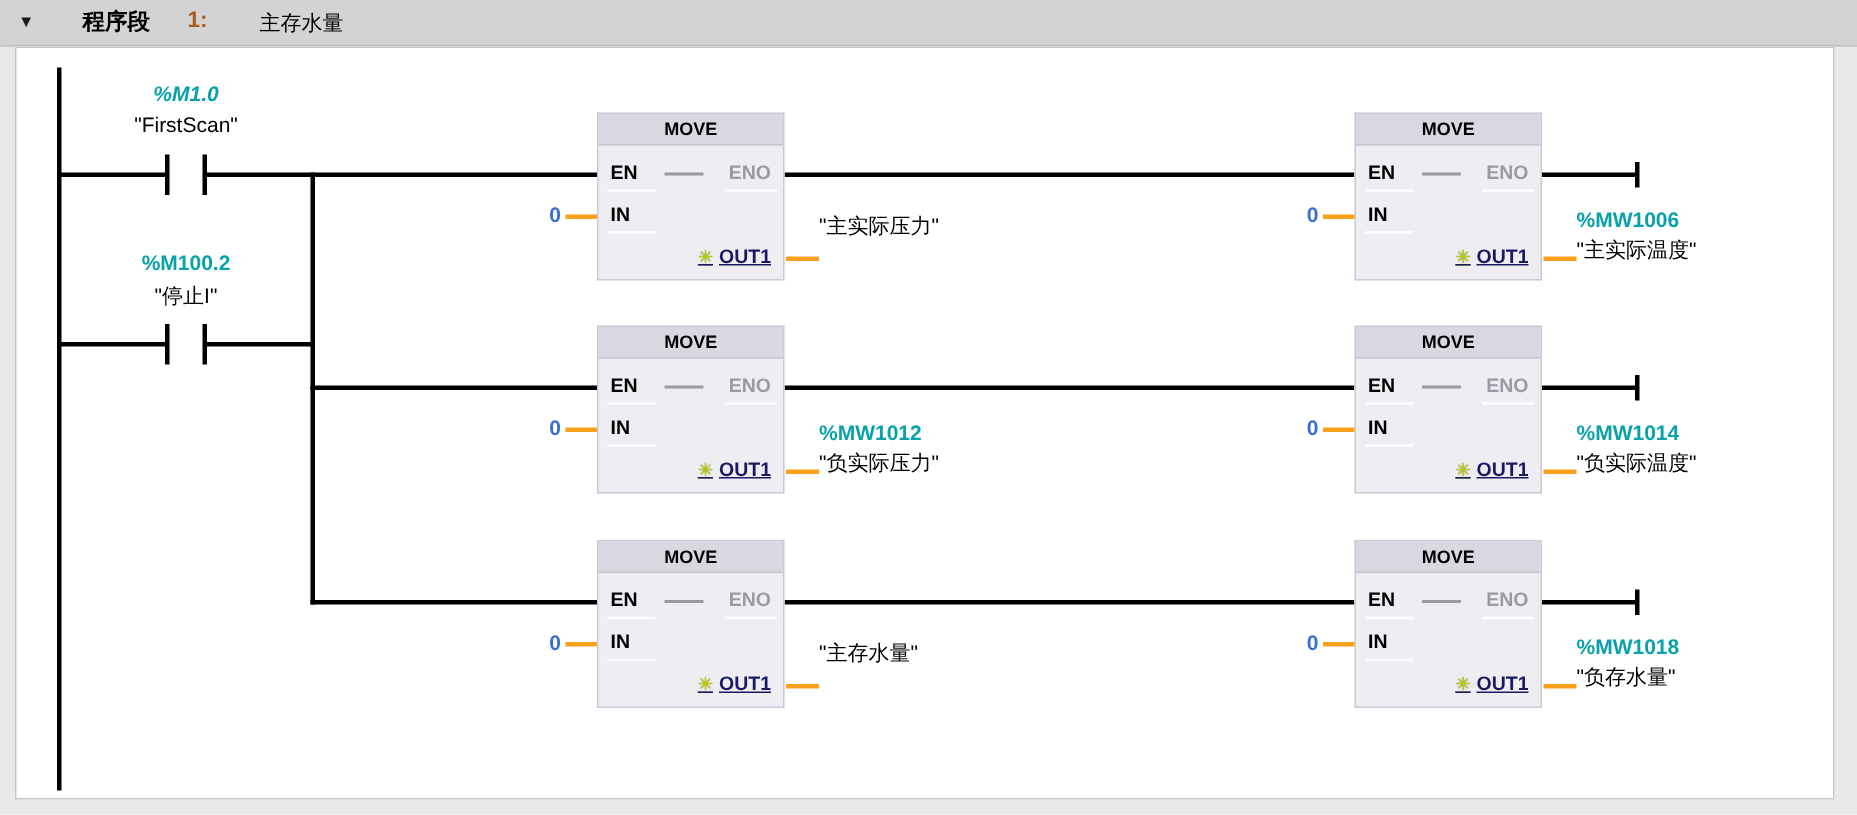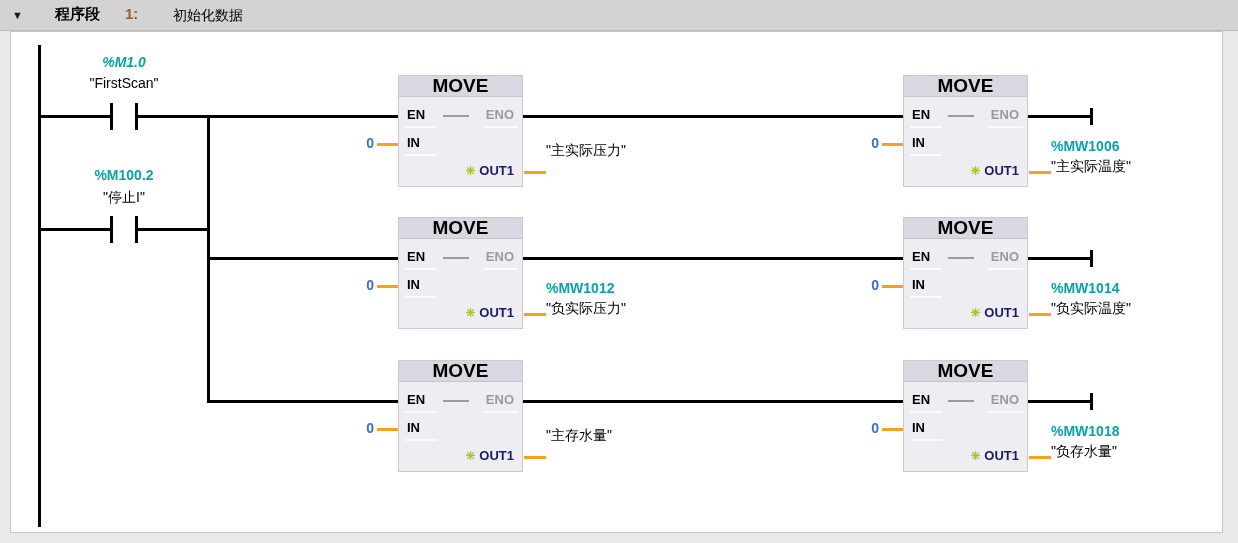--- a/index.html
+++ b/index.html
@@ -25,41 +25,41 @@
   .tick{position:absolute;width:3px;height:17px;background:#000;}
   .cbar{position:absolute;width:3px;height:27px;background:#000;cursor:pointer;}
   
   .addr{font-size:14px;font-weight:bold;color:#0aa2aa;white-space:nowrap;}
   .tagname{font-size:14px;color:#000;white-space:nowrap;}
   .clabel{position:absolute;left:39px;width:170px;text-align:center;cursor:pointer;}
   .outlbl{position:absolute;width:190px;cursor:pointer;}
   .inval{position:absolute;width:22px;text-align:right;font-size:14px;font-weight:bold;color:#3a6fd0;cursor:pointer;}
   
   .mblock{position:absolute;width:125px;height:112px;background:#ededf2;border:1px solid #cacad6;box-sizing:border-box;cursor:pointer;}
-  .mhead{height:20px;line-height:20px;text-align:center;font-size:19px;font-weight:bold;color:#000;background:#d8d8e0;border-bottom:1px solid #c4c4cf;}
+  .mhead{height:20px;line-height:20px;text-align:center;font-size:12px;font-weight:bold;color:#000;background:#d8d8e0;border-bottom:1px solid #c4c4cf;}
   .pin{position:absolute;font-size:13px;font-weight:bold;white-space:nowrap;text-align:right;}
   .pin-en{left:8px;top:31px;color:#000;}
   .pin-eno{right:8px;top:31px;color:#999aa4;}
   .pin-in{left:8px;top:59px;color:#000;}
-  .pin-out{right:8px;top:87px;color:#1a1a64;}
+  .pin-out{right:8px;top:87px;color:#1a1a64;text-decoration:underline;}
   .dash{position:absolute;left:44px;top:39px;width:26px;height:2px;background:#9a9aa2;}
   .ul{position:absolute;height:2px;background:#fbfbfd;}
   .star{font-size:12px;font-weight:bold;color:#b8cc00;text-shadow:0 0 1px #6a7a00;margin-right:4px;}
   
   .c0{left:398px;} .c1{left:903px;}
   .r0{top:75px;}  .r1{top:217px;} .r2{top:360px;}
 </style>
 </head>
 <body>
 
 <div class="topbar">
   <span class="tri">▼</span>
   <span class="nh-prefix">程序段</span>
   <span class="nh-number">1:</span>
-  <span class="nh-title">初始化数据</span>
+  <span class="nh-title">主存水量</span>
 </div>
 
 <div class="canvas"></div>
 
 <div class="wv" style="left:38px;top:45px;height:482px;"></div>
 <div class="wv" style="left:207px;top:115px;height:288px;"></div>
 
 <div class="clabel addr" style="top:54px;font-style:italic;">%M1.0</div>
 <div class="clabel tagname" style="top:75px;">"FirstScan"</div>
 <div class="wh" style="left:38px;top:115px;width:74px;"></div>

